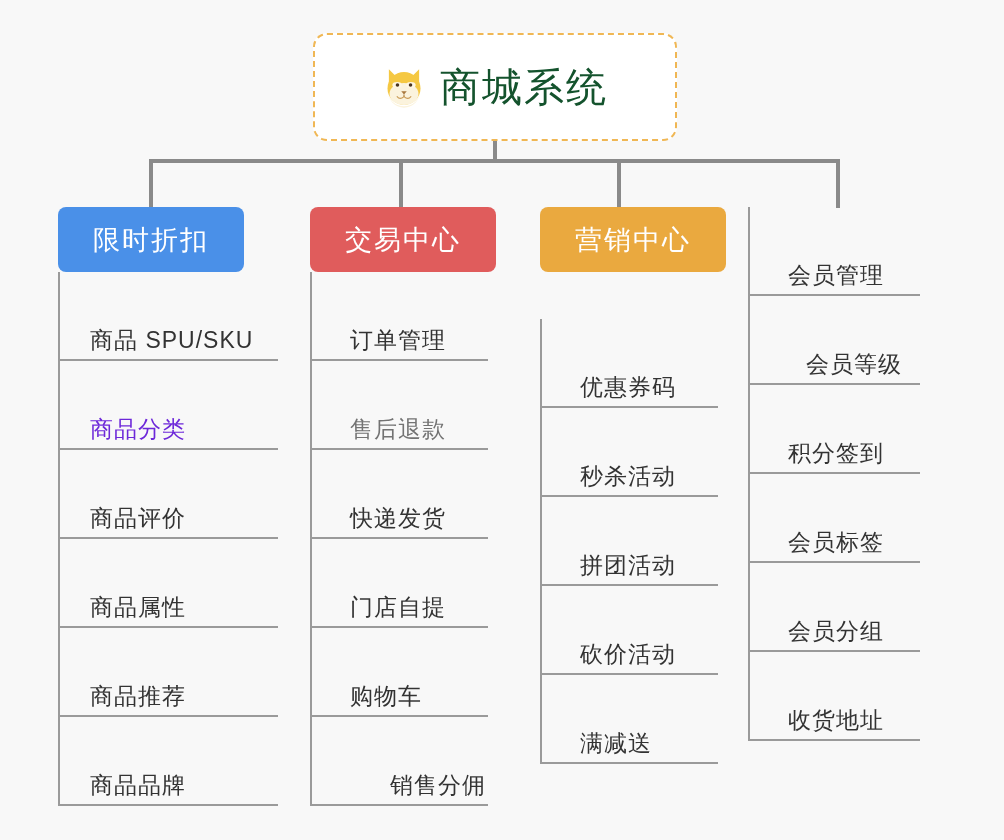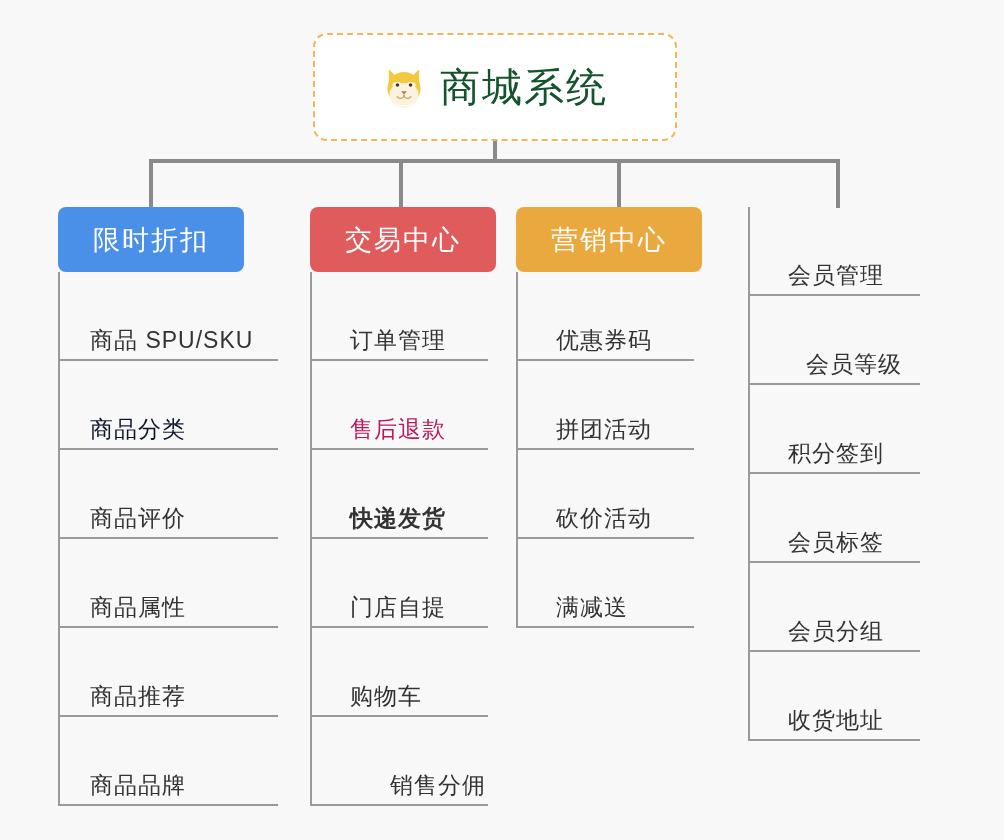--- a/index.html
+++ b/index.html
@@ -120,21 +120,21 @@
     font-size: 23px;
     color: #333333;
     line-height: 1.2;
     white-space: nowrap;
     letter-spacing: 1px;
   }
 
   
   .col-0 { left: 58px;  width: 220px; }
   .col-1 { left: 310px; width: 200px; }
-  .col-2 { left: 516px; width: 190px; }
+  .col-2 { left: 540px; width: 190px; }
   .col-3 { left: 748px; width: 190px; }
 
   .col-0 .cat-header { width: 186px; }
   .col-1 .cat-header { width: 186px; }
   .col-2 .cat-header { width: 186px; }
   .col-3 .cat-header { width: 186px; }
 
   .col-0 .leaf-item { width: 220px; padding-left: 32px; }
   .col-1 .leaf-item { width: 178px; }
   .col-2 .leaf-item { width: 178px; }
@@ -174,21 +174,21 @@
   <div class="column col-0">
     <div class="cat-header" style="background: rgb(74, 144, 232);">
       <span>限时折扣</span>
     </div>
     <div class="leaf-list">
       <div class="leaf-spine" style="background: rgb(154, 154, 154);"></div>
       <div class="leaf-item" style="border-bottom-color: rgb(154, 154, 154);">
           <span class="leaf-label" style="color: rgb(51, 51, 51);">商品 SPU/SKU</span>
         </div>
       <div class="leaf-item" style="border-bottom-color: rgb(154, 154, 154);">
-          <span class="leaf-label" style="color: #0f172a;">商品分类</span>
+          <span class="leaf-label" style="color: #6d28d9;">商品分类</span>
         </div>
       <div class="leaf-item" style="border-bottom-color: rgb(154, 154, 154);">
           <span class="leaf-label" style="color: rgb(51, 51, 51); text-align: right;">商品评价</span>
         </div>
       <div class="leaf-item" style="border-bottom-color: rgb(154, 154, 154);">
           <span class="leaf-label" style="color: rgb(51, 51, 51);">商品属性</span>
         </div>
       <div class="leaf-item" style="border-bottom-color: rgb(154, 154, 154);">
           <span class="leaf-label" style="color: rgb(51, 51, 51);">商品推荐</span>
         </div>
@@ -201,45 +201,48 @@
   <div class="column col-1">
     <div class="cat-header" style="background: rgb(224, 92, 92);">
       <span>交易中心</span>
     </div>
     <div class="leaf-list">
       <div class="leaf-spine" style="background: rgb(154, 154, 154);"></div>
       <div class="leaf-item" style="border-bottom-color: rgb(154, 154, 154);">
           <span class="leaf-label" style="color: rgb(51, 51, 51);">订单管理</span>
         </div>
       <div class="leaf-item" style="border-bottom-color: rgb(154, 154, 154);">
-          <span class="leaf-label" style="color: #be185d;">售后退款</span>
-        </div>
-      <div class="leaf-item" style="border-bottom-color: rgb(154, 154, 154);">
-          <span class="leaf-label" style="color: rgb(51, 51, 51); font-weight: bold;">快递发货</span>
+          <span class="leaf-label" style="color: #737373;">售后退款</span>
+        </div>
+      <div class="leaf-item" style="border-bottom-color: rgb(154, 154, 154);">
+          <span class="leaf-label" style="color: rgb(51, 51, 51);">快递发货</span>
         </div>
       <div class="leaf-item" style="border-bottom-color: rgb(154, 154, 154);">
           <span class="leaf-label" style="color: rgb(51, 51, 51);">门店自提</span>
         </div>
       <div class="leaf-item" style="border-bottom-color: rgb(154, 154, 154);">
           <span class="leaf-label" style="color: rgb(51, 51, 51);">购物车</span>
         </div>
       <div class="leaf-item" style="border-bottom-color: rgb(154, 154, 154);">
           <span class="leaf-label" style="color: rgb(51, 51, 51); margin-left: 40px;">销售分佣</span>
         </div>
     </div>
   </div>
 
   <div class="column col-2">
     <div class="cat-header" style="background: rgb(234, 169, 63);">
       <span>营销中心</span>
     </div>
     <div class="leaf-list">
       <div class="leaf-spine" style="background: rgb(154, 154, 154);"></div>
-      <div class="leaf-item" style="border-bottom-color: rgb(154, 154, 154);">
+      <div class="leaf-item" style="border-bottom-color: rgb(154, 154, 154); margin-top: 47px;">
           <span class="leaf-label" style="color: rgb(51, 51, 51);">优惠券码</span>
+        </div>
+      <div class="leaf-item" style="border-bottom-color: rgb(154, 154, 154);">
+          <span class="leaf-label" style="color: rgb(51, 51, 51);">秒杀活动</span>
         </div>
       <div class="leaf-item" style="border-bottom-color: rgb(154, 154, 154);">
           <span class="leaf-label" style="color: rgb(51, 51, 51);">拼团活动</span>
         </div>
       <div class="leaf-item" style="border-bottom-color: rgb(154, 154, 154);">
           <span class="leaf-label" style="color: rgb(51, 51, 51);">砍价活动</span>
         </div>
       <div class="leaf-item" style="border-bottom-color: rgb(154, 154, 154);">
           <span class="leaf-label" style="color: rgb(51, 51, 51);">满减送</span>
         </div>

